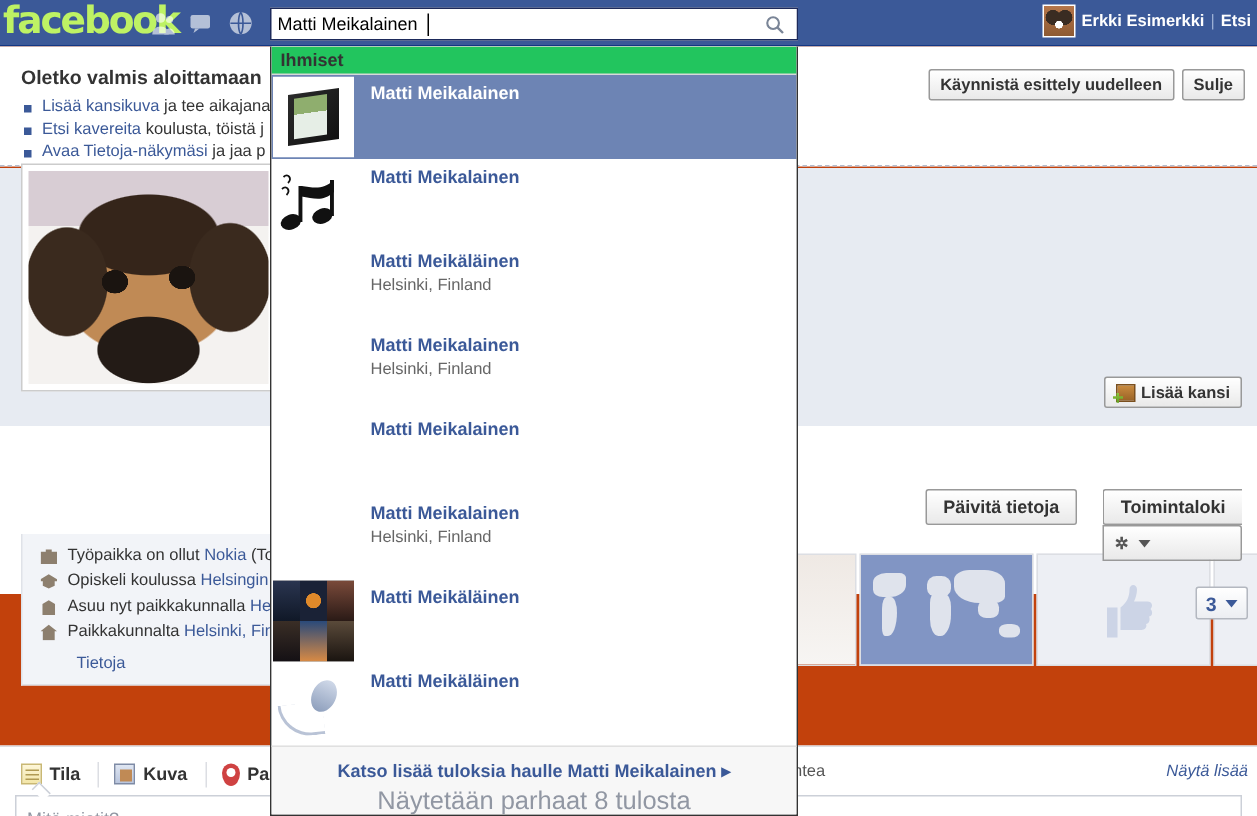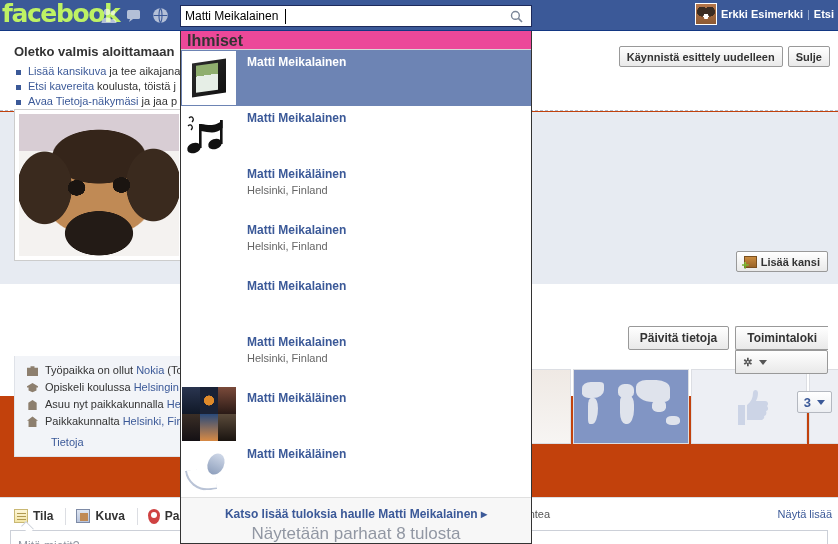--- a/index.html
+++ b/index.html
@@ -147,21 +147,21 @@
     background: #8d7f6e;
   }
   .minicon.work  { clip-path: polygon(0 25%,32% 25%,32% 12%,68% 12%,68% 25%,100% 25%,100% 100%,0 100%); }
   .minicon.study { clip-path: polygon(50% 8%,100% 38%,100% 50%,86% 50%,86% 78%,50% 94%,14% 78%,14% 50%,0 50%,0 38%); }
   .minicon.lives { clip-path: polygon(12% 34%,50% 10%,88% 34%,88% 100%,12% 100%); }
   .minicon.from  { clip-path: polygon(50% 4%,100% 44%,86% 44%,86% 100%,14% 100%,14% 44%,0 44%); }
   .info-more { padding: 4px 0 8px 36px; }
   .info-more a { color: #3b5998; font-size: 11px; }
 
   
-  .action-row { position: absolute; right: 10px; top: 295px; display: flex; gap: 6px; z-index: 3; justify-content: center; }
+  .action-row { position: absolute; right: 10px; top: 295px; display: flex; gap: 17px; z-index: 3; justify-content: center; }
   .btn-lg { height: 24px; padding: 0 11px; font-size: 12px; }
   .btn-group { display: inline-flex; flex-direction: column; }
   .btn-group .btn-a { border-radius: 2px 0 0 2px; border-right: 0; }
   .btn-group .btn-b { border-radius: 0 2px 2px 0; padding: 0 7px; }
   .gear { font-size: 11px; color: #555; }
   .caret-dn {
     display: inline-block; width: 0; height: 0; margin-left: 3px;
     border-left: 4px solid transparent; border-right: 4px solid transparent;
     border-top: 5px solid #555;
   }
@@ -201,32 +201,32 @@
   .ic-photo::after { content:""; position:absolute; left:3px; top:3px; width:8px; height:8px; background:#c08a55; }
   .ic-place { width: 12px; height: 15px; background: #cf4242; border-radius: 50% 50% 50% 50% / 42% 42% 58% 58%; position: relative; }
   .ic-place::after { content:""; position:absolute; left:3px; top:3px; width:6px; height:6px; background:#fff; border-radius:50%; }
   .comp-box {
     position: absolute; left: 10px; top: 32px; width: 818px; height: 38px;
     border: 1px solid #ccd0d8; background: #fff;
   }
   .comp-placeholder { position: absolute; left: 7px; top: 8px; font-size: 12px; color: #9197a3; }
   .comp-notch { position: absolute; left: 22px; top: 26px; width: 11px; height: 7px; background: #fff; border-left: 1px solid #ccd0d8; border-top: 1px solid #ccd0d8; transform: rotate(45deg); }
   .sugg-text { position: absolute; left: 492px; top: 10px; font-size: 11px; color: #555; white-space: nowrap; }
-  .show-more { position: absolute; right: 6px; top: 10px; font-size: 11px; color: #3b5998; white-space: nowrap; }
+  .show-more { position: absolute; right: 6px; top: 10px; font-size: 11px; color: #3b5998; white-space: nowrap; font-style: italic; }
 
   
   .dropdown {
     position: absolute; left: 180px; top: 31px; width: 352px; height: 513px;
     background: #fff; border: 1px solid #333; border-top: 0; z-index: 50;
     overflow: hidden;
   }
   .dd-header {
     height: 19px; line-height: 19px; padding-left: 6px;
-    background: #ec4899; border-bottom: 1px solid #d8d8d8;
-    font-size: 16px; font-weight: bold; color: #333;
+    background: #22c55e; border-bottom: 1px solid #d8d8d8;
+    font-size: 12px; font-weight: bold; color: #333;
   }
   .dd-row { position: relative; height: 56px; background: #fff; cursor: pointer; }
   .dd-row.selected { background: #6d84b4; }
   .dd-thumb { position: absolute; left: 1px; top: 1px; width: 54px; height: 54px; overflow: hidden; }
   .dd-name { position: absolute; left: 66px; top: 5px; font-size: 12px; font-weight: bold; color: #3b5998; white-space: nowrap; }
   .dd-row.selected .dd-name { color: #fff; }
   .dd-sub { position: absolute; left: 66px; top: 22px; font-size: 11px; color: #666; white-space: nowrap; }
   .dd-footer {
     position: absolute; left: 0; bottom: 0; width: 100%; height: 46px;
     background: #f7f7f7; border-top: 1px solid #e0e0e0; text-align: center;

